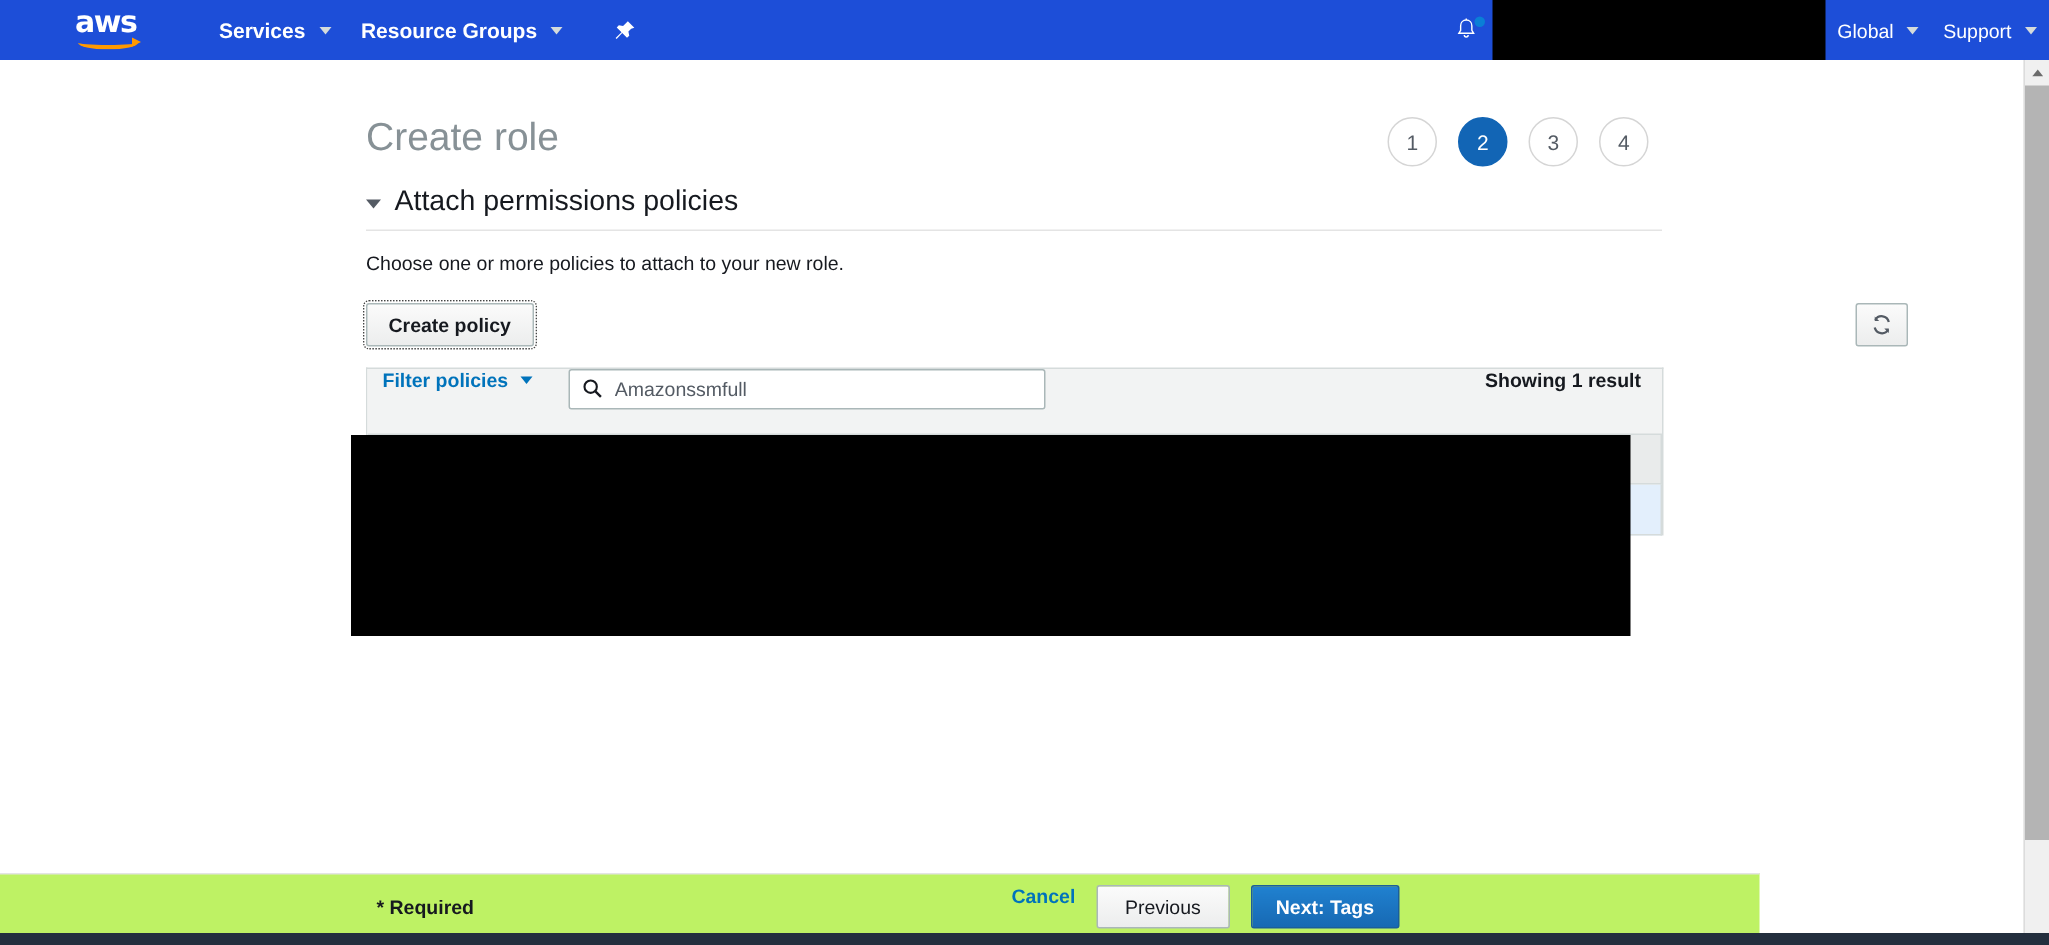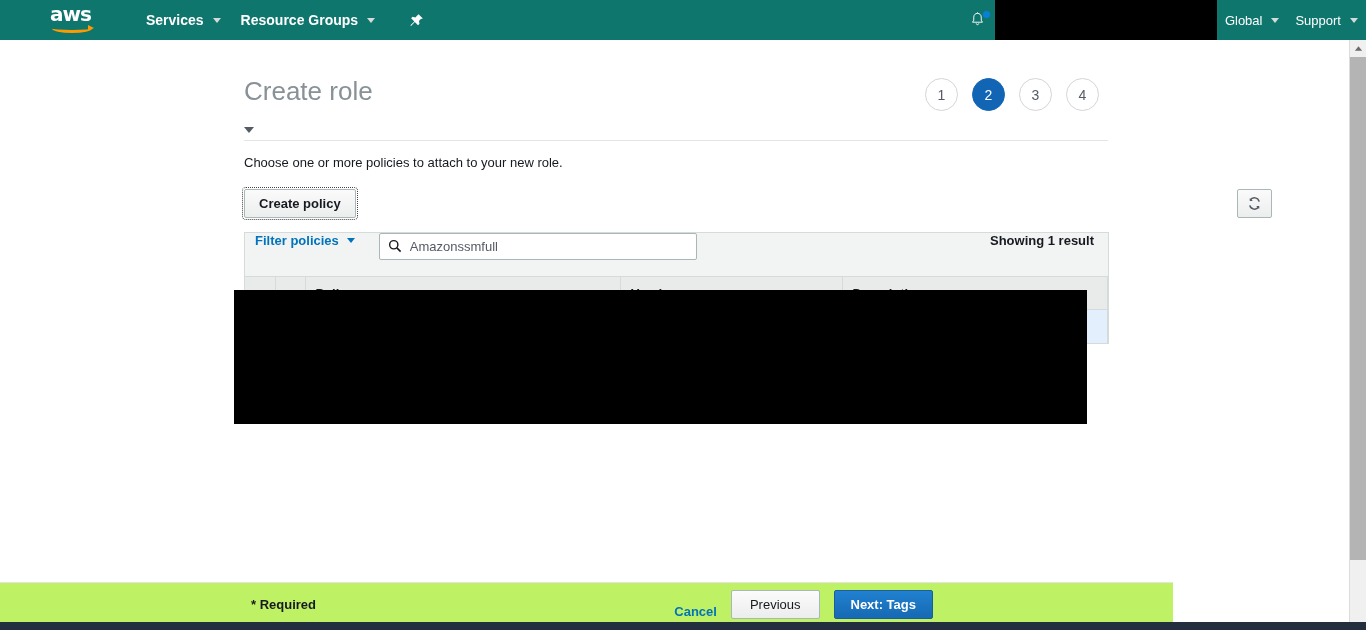--- a/index.html
+++ b/index.html
@@ -8,21 +8,21 @@
     width: 1366px; height: 630px;
     overflow: hidden;
     background: #ffffff;
     font-family: "Liberation Sans", sans-serif;
   }
 
   
   #topnav {
     position: absolute; top: 0; left: 0;
     width: 1366px; height: 40px;
-    background: #0f766e;
+    background: #1d4ed8;
     display: flex; align-items: center;
   }
   #aws-logo {
     margin-left: 50px; width: 48px; height: 30px;
     position: relative; display: block;
   }
   #aws-logo .wordmark {
     color: #ffffff; font-size: 20px; font-weight: bold;
     letter-spacing: -1px; line-height: 18px;
     font-family: "DejaVu Sans", sans-serif;
@@ -250,21 +250,21 @@
     position: absolute; left: 0; top: 582px;
     width: 1173px; height: 44px;
     background: #bef264;
     border-top: 1px solid #e4e4e4;
     display: flex; align-items: center;
   }
   #required-note {
     margin-left: 251px; font-size: 13px; font-weight: bold; color: #16191f;
   }
   #footer-buttons {
-    margin-left: auto; display: flex; align-items: flex-end;
+    margin-left: auto; display: flex; align-items: flex-start;
     gap: 14px; padding-right: 240px;
   }
   #cancel-link {
     color: #0073bb; font-size: 13px; font-weight: bold;
     cursor: pointer; text-decoration: none;
   }
   #previous-button {
     background: linear-gradient(#fbfbfb, #eceded);
     border: 1px solid #aab7b8; border-radius: 2px;
     font-size: 13px; font-weight: normal; color: #16191f;
@@ -363,20 +363,21 @@
       <div class="step">
         <span>3</span>
       </div>
       <div class="step">
         <span>4</span>
       </div>
     </div>
 
     <div id="section-header">
       <span class="tri-down"></span>
+      <span id="section-title">Attach permissions policies</span>
     </div>
 
     <div id="section-desc">Choose one or more policies to attach to your new role.</div>
 
     <div id="policy-actions">
       <button id="create-policy-button">Create policy</button>
       <div id="refresh-button">
         <svg width="15" height="15" viewBox="0 0 16 16" aria-hidden="true">
           <path d="M13 6 A5.2 5.2 0 0 0 3.4 4.6" fill="none" stroke="#545b64" stroke-width="1.6"></path>
           <path d="M3 2.2 L3 5.4 L6.2 5.4 Z" fill="#545b64"></path>

